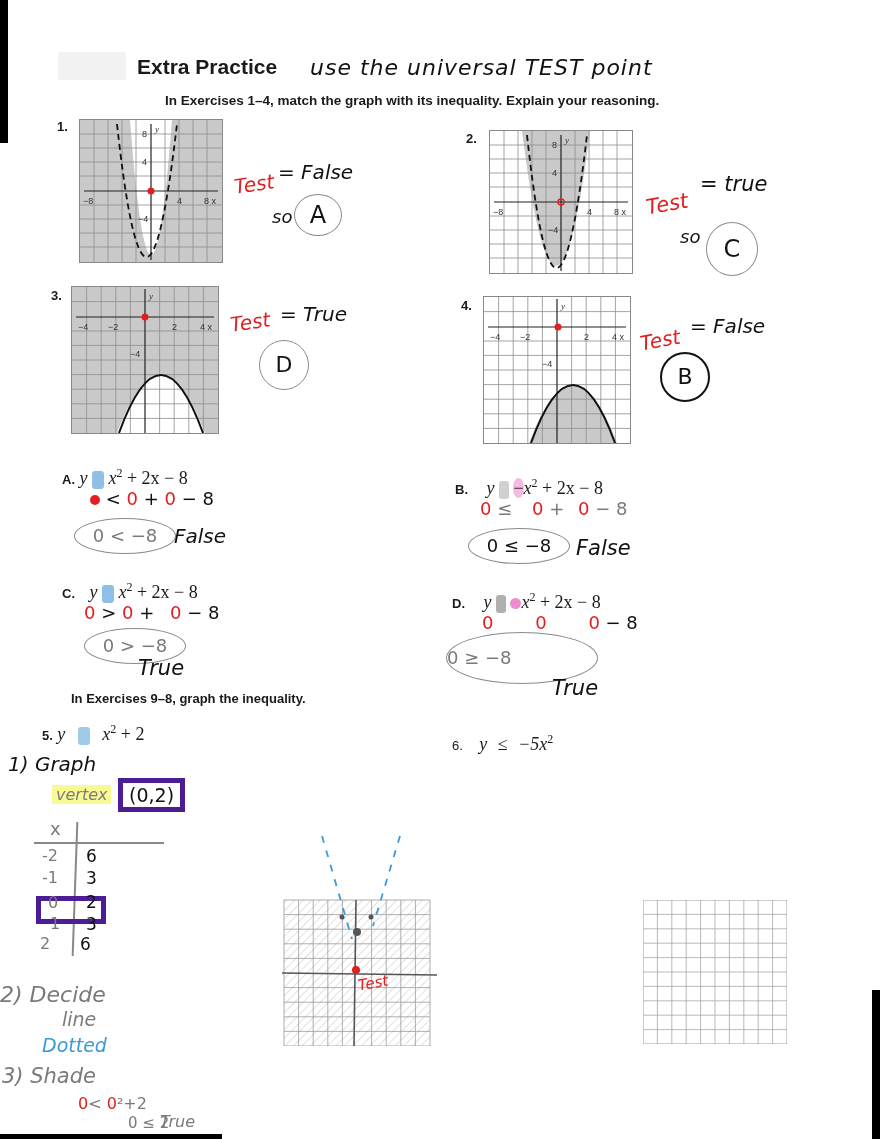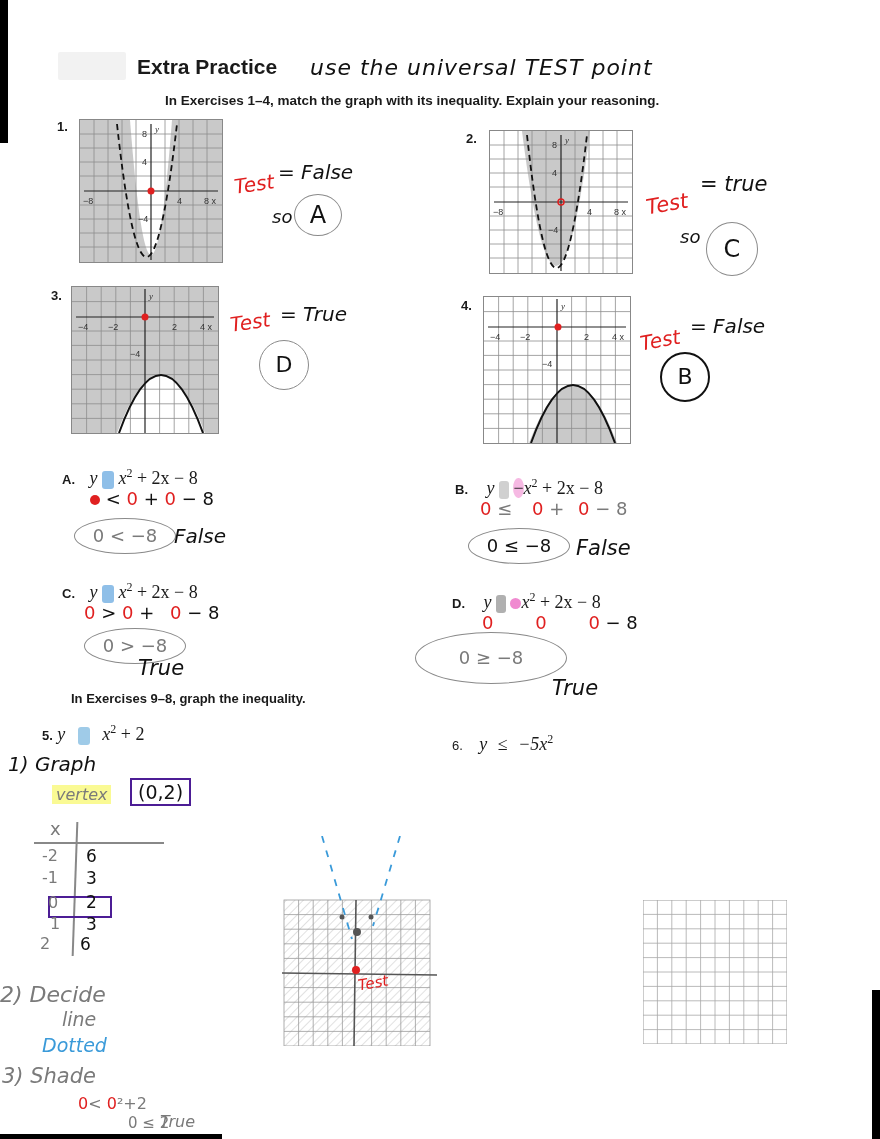--- a/index.html
+++ b/index.html
@@ -18,21 +18,21 @@
   .instr{font-size:13.5px;font-weight:bold;padding-left:29px;}
   .ex-num{font-size:13px;font-weight:bold;}
   .graph{position:absolute;border:1px solid #888;}
   .graph svg{display:block;}
   .eq{font-family:"Liberation Serif",serif;font-size:18px;font-style:italic;}
   .eq .up{font-size:12px;vertical-align:super;font-style:normal;}
   .eq .n{font-style:normal;}
   .circ{border:1.5px solid #8a8a8a;border-radius:50%;}
   .circ-dark{border:2px solid #111;border-radius:50%;}
   .hl-yellow{background:rgba(245,245,60,0.55);}
-  .box-yellow{border:2px solid #4c1d95;margin-left:12px;}
+  .box-yellow{border:5px solid #4c1d95;}
   .smudge{display:inline-block;width:12px;height:18px;border-radius:3px;vertical-align:middle;}
   .pink-dot{display:inline-block;width:11px;height:11px;border-radius:50%;background:#f08ad0;vertical-align:middle;}
 </style>
 </head>
 <body>
 
 <div class="abs scan-left"></div>
 <div class="abs scan-bottom"></div>
 <div class="abs scan-right"></div>
 
@@ -204,21 +204,21 @@
   </svg>
 </div>
 <div class="abs hw hw-red" style="left:640px;top:328px;font-size:20px;transform:rotate(-10deg);">Test</div>
 <div class="abs hw" style="left:690px;top:314px;font-size:20px;">= False</div>
 <div class="abs circ-dark" style="left:660px;top:352px;width:46px;height:46px;text-align:center;">
   <span class="hw" style="font-size:22px;line-height:46px;font-style:normal;">B</span>
 </div>
 
 <div class="abs" style="left:62px;top:466px;">
   <span class="ex-num">A.</span>
-  <span class="eq" style="margin-left:10px;">
+  <span class="eq" style="">
     <span>y</span>
     <span class="smudge" style="background:#8fbfe8;"></span>
     <span>x<span class="up">2</span></span>
     <span class="n">+ 2x − 8</span>
   </span>
 </div>
 <div class="abs hw" style="left:90px;top:488px;font-size:18px;font-style:normal;">
   <span class="hw-red" style="display:inline-block;width:10px;height:10px;border-radius:50%;background:#e02020;"></span>
   <span>&lt;</span>
   <span class="hw-red">0</span>
@@ -277,21 +277,21 @@
     <span class="pink-dot"></span>x<span class="up">2</span>
     <span class="n">+ 2x − 8</span>
   </span>
 </div>
 <div class="abs hw" style="left:482px;top:612px;font-size:18px;font-style:normal;">
   <span class="hw-red">0</span>
   <span class="hw-red" style="margin-left:36px;">0</span>
   <span class="hw-red" style="margin-left:36px;">0</span>
   <span>− 8</span>
 </div>
-<div class="abs circ hw hw-gray" style="left:415px;top:632px;width:150px;height:50px;font-size:18px;line-height:50px;text-align:center;font-style:normal;">0 ≥ −8</div>
+<div class="abs circ hw hw-gray" style="left:446px;top:632px;width:150px;height:50px;font-size:18px;line-height:50px;text-align:left;font-style:normal;">0 ≥ −8</div>
 <div class="abs hw" style="left:552px;top:676px;font-size:21px;">True</div>
 
 <div class="abs instr" style="left:42px;top:691px;font-size:13px;">In Exercises 9–8, graph the inequality.</div>
 
 <div class="abs" style="left:42px;top:722px;">
   <span class="ex-num">5.</span>
   <span class="eq">
     <span>y</span>
     <span class="smudge" style="background:#9fcbe8;margin:0 8px;"></span>
     x<span class="up">2</span>

